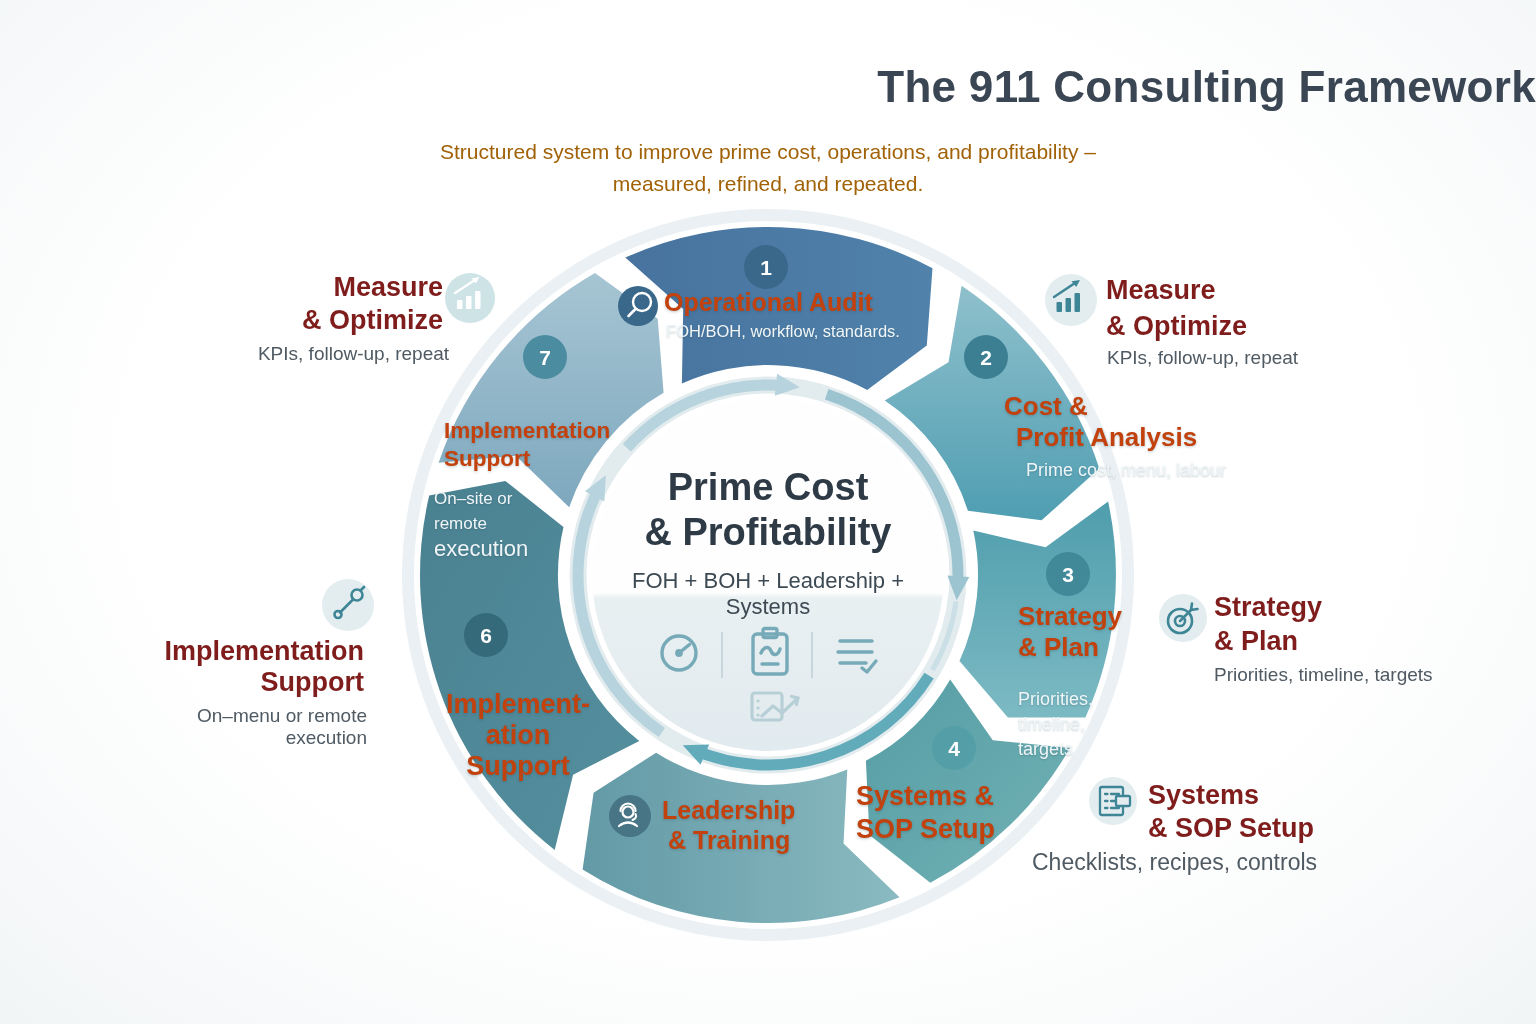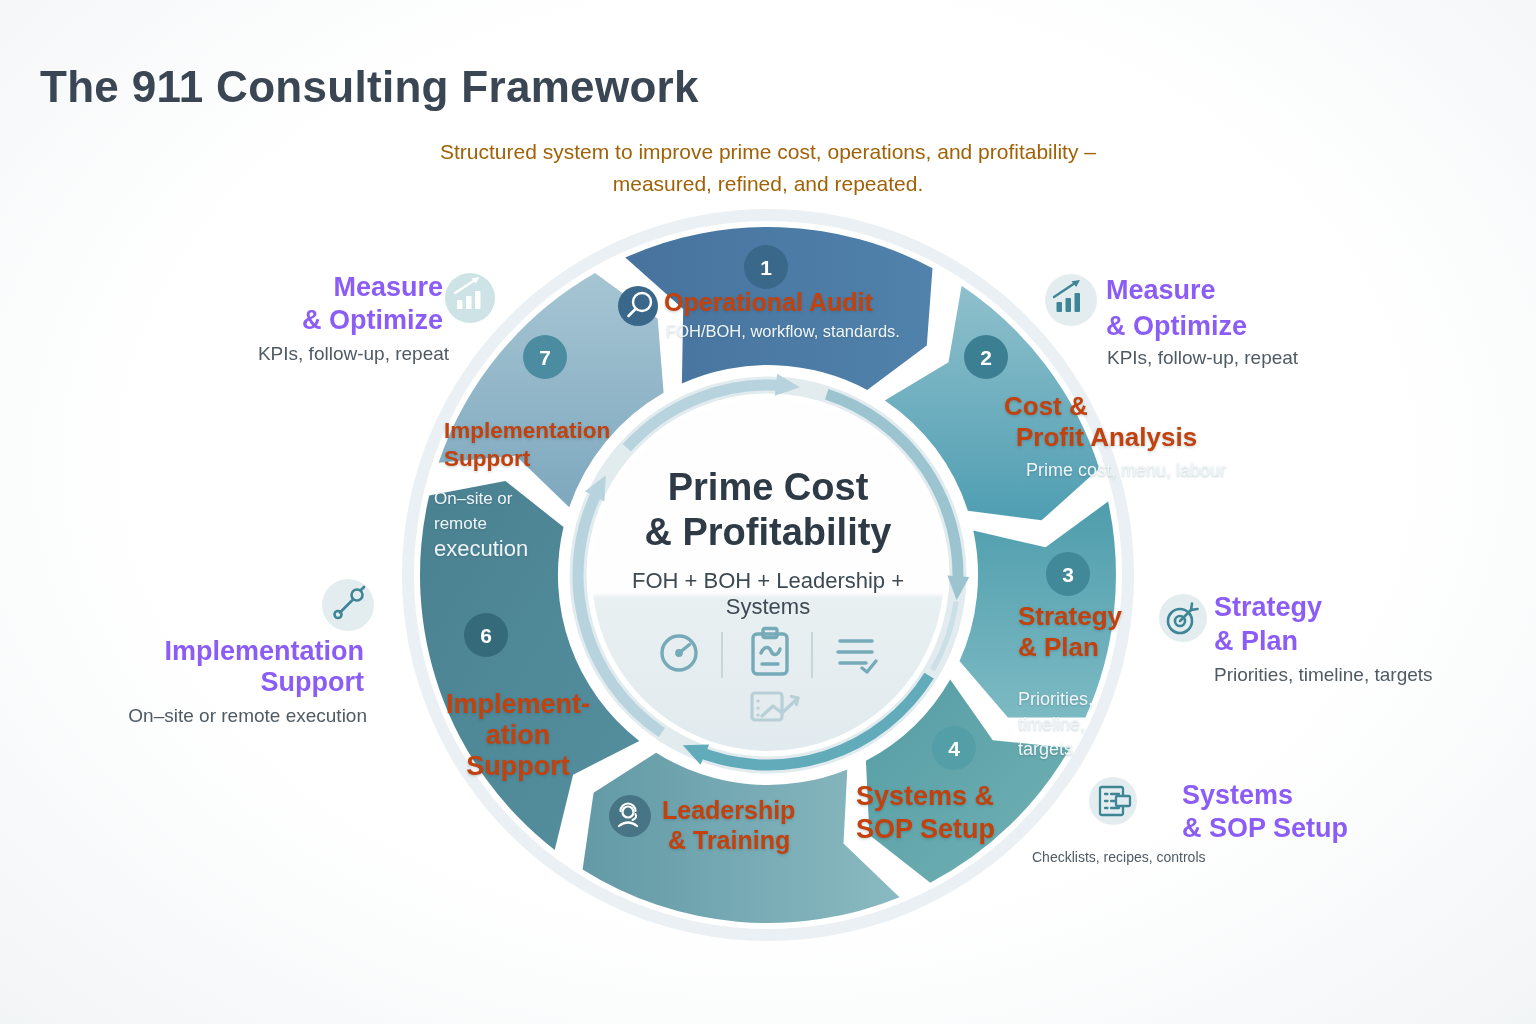--- a/index.html
+++ b/index.html
@@ -6,34 +6,34 @@
   body{
     width:1536px;height:1024px;
     font-family:"Liberation Sans","DejaVu Sans",sans-serif;
     background:radial-gradient(ellipse at 50% 45%, #ffffff 58%, #f2f5f6 100%);
     -webkit-font-smoothing:antialiased;
   }
   .stage{position:relative;width:1536px;height:1024px;overflow:hidden;}
   .abs{position:absolute;}
   h1{margin:0;font-weight:600;}
   .page-title{
-    left:0;right:0;top:62px;text-align:left;
+    left:0;right:0;top:62px;text-align:right;
     font-size:44px;letter-spacing:.3px;color:#3a4653;margin-left:40px;
   }
   .page-subtitle{
     left:0;right:0;top:136px;text-align:center;
     font-size:21px;line-height:32px;color:#a16207;
   }
   svg.ring{left:0;top:0;}
   
   .wt{color:#c2410c;font-weight:600;text-shadow:0 1px 3px rgba(40,75,90,.30);}
   .ws{color:#f0f6f8;font-weight:400;text-shadow:0 1px 2px rgba(40,75,90,.30);}
   .halo{text-shadow:0 0 2px rgba(255,255,255,.45),0 1px 3px rgba(110,135,145,.6);}
   
-  .ct{color:#8b5cf6;font-weight:600;}
+  .ct{color:#7f1d1d;font-weight:600;}
   .cs{color:#4f5a63;font-weight:400;}
   .ta-r{text-align:right;}
   .ta-c{text-align:center;}
   .glyph{fill:none;stroke-linecap:round;stroke-linejoin:round;}
 </style>
 </head>
 <body>
 
 <div class="stage">
 
@@ -284,25 +284,25 @@
     <div class="ct" style="font-size:27px;line-height:36px;">&amp; Optimize</div>
   </div>
   <div class="abs cs" style="left:1107px;top:347px;font-size:19px;">KPIs, follow-up, repeat</div>
 
   <div class="abs" style="left:1214px;top:590px;">
     <div class="ct" style="font-size:27px;line-height:34px;">Strategy</div>
     <div class="ct" style="font-size:27px;line-height:34px;">&amp; Plan</div>
   </div>
   <div class="abs cs" style="left:1214px;top:664px;font-size:19px;">Priorities, timeline, targets</div>
 
-  <div class="abs" style="left:1182px;top:779px;">
+  <div class="abs" style="left:1148px;top:779px;">
     <div class="ct" style="font-size:27px;line-height:33px;">Systems</div>
     <div class="ct" style="font-size:27px;line-height:33px;">&amp; SOP Setup</div>
   </div>
-  <div class="abs cs" style="left:1032px;top:849px;font-size:14px;">Checklists, recipes, controls</div>
+  <div class="abs cs" style="left:1032px;top:849px;font-size:23px;">Checklists, recipes, controls</div>
 
   <div class="abs ta-r" style="left:158px;top:636px;width:206px;">
     <div class="ct" style="font-size:27px;line-height:31px;">Implementation</div>
     <div class="ct" style="font-size:27px;line-height:31px;">Support</div>
   </div>
-  <div class="abs cs ta-r" style="left:115px;top:705px;width:252px;font-size:19px;">On–site or remote execution</div>
+  <div class="abs cs ta-r" style="left:115px;top:705px;width:252px;font-size:19px;">On–menu or remote execution</div>
 
 </div>
 
 </body></html>

